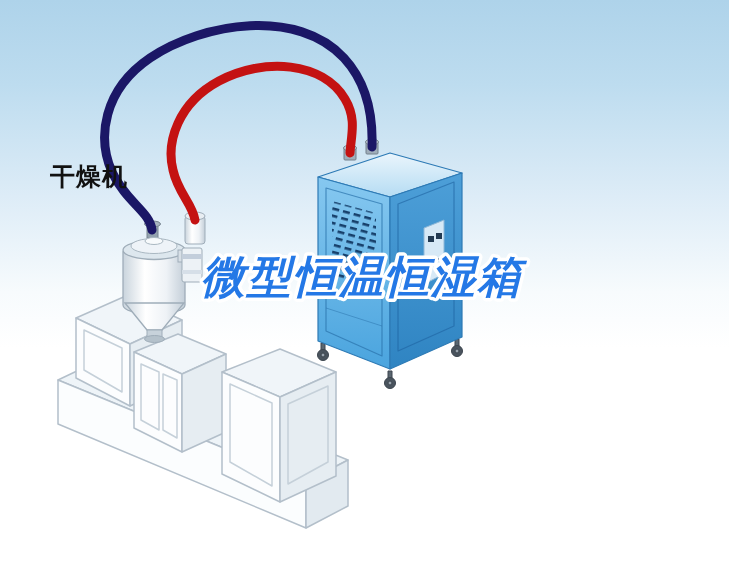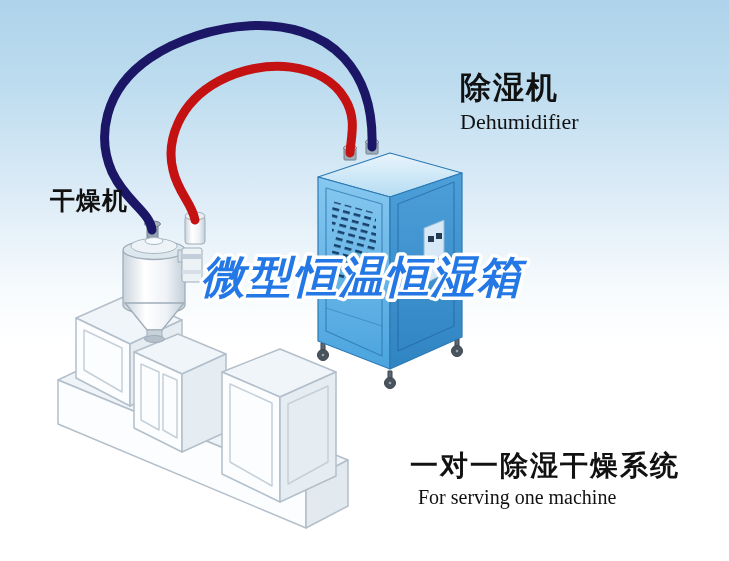--- a/index.html
+++ b/index.html
@@ -8,21 +8,21 @@
     position:relative;
     width:729px;height:561px;
     overflow:hidden;
     background:linear-gradient(180deg,#aed3ea 0%,#bddcef 15%,#ddecf7 35%,#f7fbfd 52%,#ffffff 62%);
   }
   .scene-svg{position:absolute;left:0;top:0;}
   .label{position:absolute;color:#111;line-height:1.15;}
   .label .cn{font-weight:bold;font-family:"DejaVu Sans",sans-serif;}
   .label .en{font-family:"Liberation Serif","DejaVu Serif",serif;}
   .label-hopper{left:50px;top:163px;}
-  .label-hopper .cn{font-size:25px;letter-spacing:1px;margin-top:24px;}
+  .label-hopper .cn{font-size:25px;letter-spacing:1px;}
   .label-hopper .en{font-size:20px;margin-top:2px;}
   .label-dehumidifier{left:460px;top:70px;}
   .label-dehumidifier .cn{font-size:31px;letter-spacing:2px;}
   .label-dehumidifier .en{font-size:22px;margin-top:3px;}
   .label-system{left:410px;top:450px;}
   .label-system .cn{font-size:28px;letter-spacing:2px;}
   .label-system .en{font-size:20px;margin-top:4px;margin-left:8px;}
 </style>
 </head>
 <body>
@@ -142,23 +142,15 @@
       <path d="M 195 220 C 192 203, 178 193, 173 170 C 166 142, 178 103, 219 81 C 264 57, 323 62, 345 99 C 357 119, 351 136, 350 153" stroke="#c41212" stroke-width="9"></path>
     </g>
 
     <text x="362" y="292" text-anchor="middle" font-size="44" font-weight="bold" font-style="italic" letter-spacing="2" fill="#2478e6" stroke="#ffffff" stroke-width="7" paint-order="stroke" stroke-linejoin="round" style="font-family:'DejaVu Sans',sans-serif;">微型恒温恒湿箱</text>
   </svg>
 
   <div class="label label-hopper">
     <div class="cn">干燥机</div>
   </div>
 
-  <div class="label label-dehumidifier">
-    <div class="cn">除湿机</div>
-    <div class="en">Dehumidifier</div>
-  </div>
 
-  <div class="label label-system">
-    <div class="cn">一对一除湿干燥系统</div>
-    <div class="en">For serving one machine</div>
-  </div>
 
 </div>
 
 </body></html>

